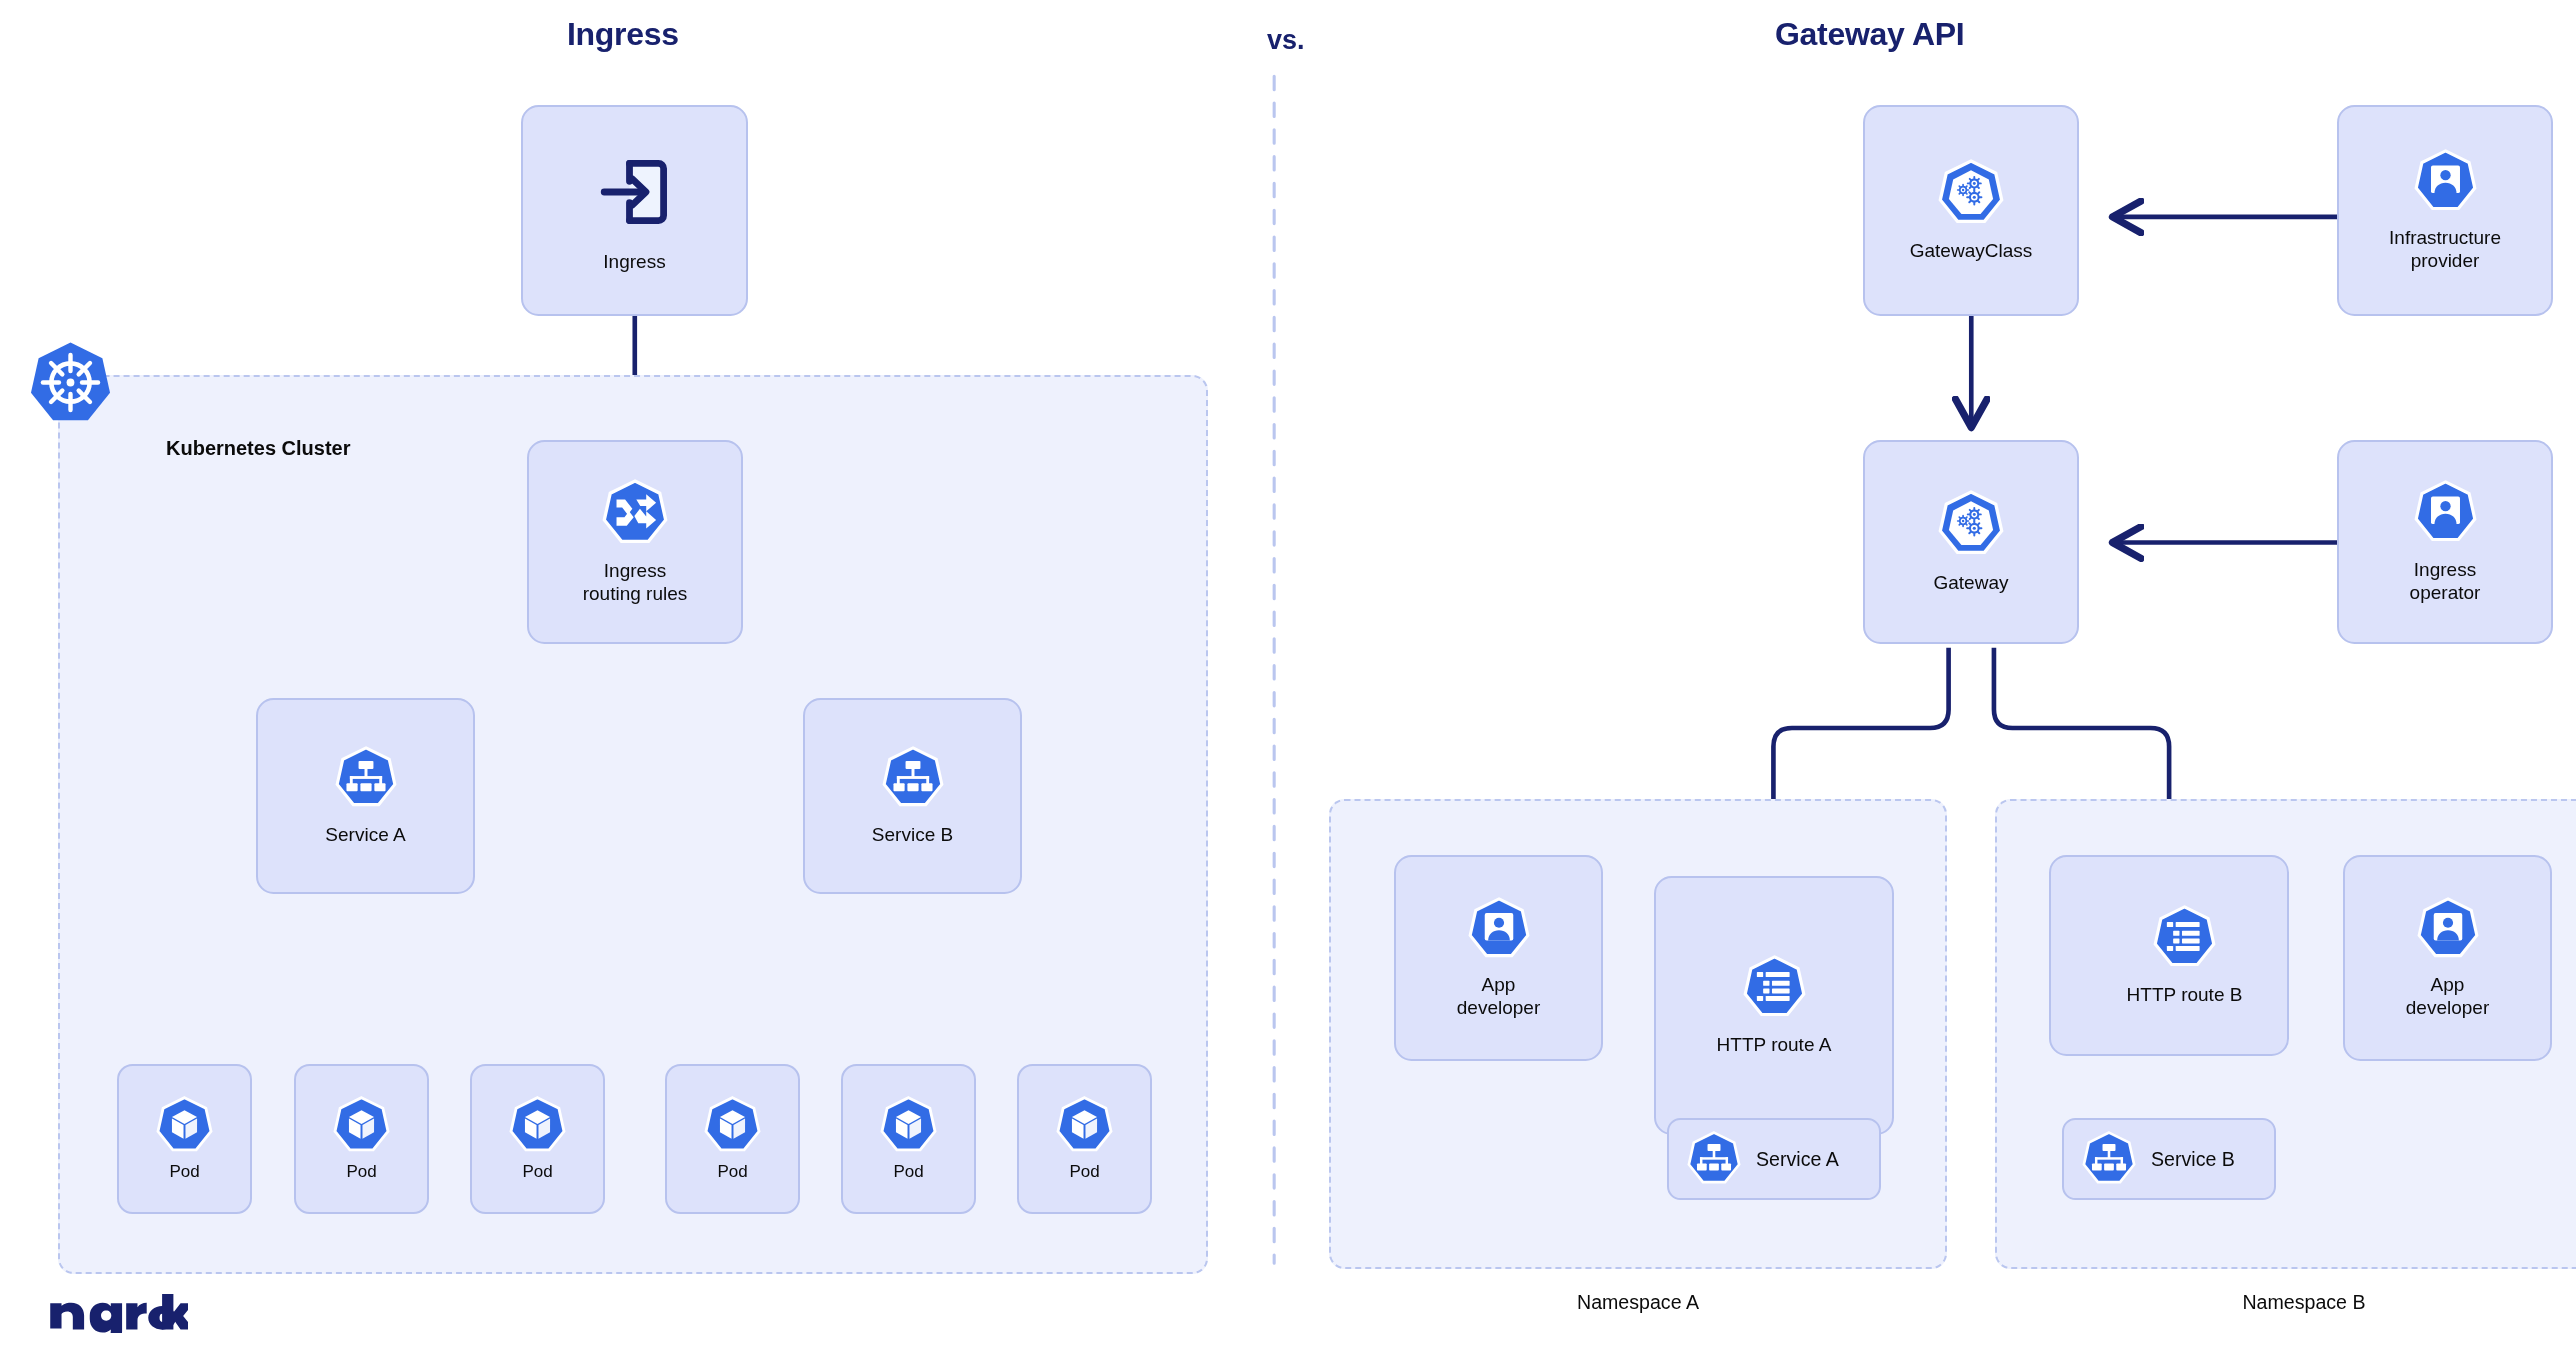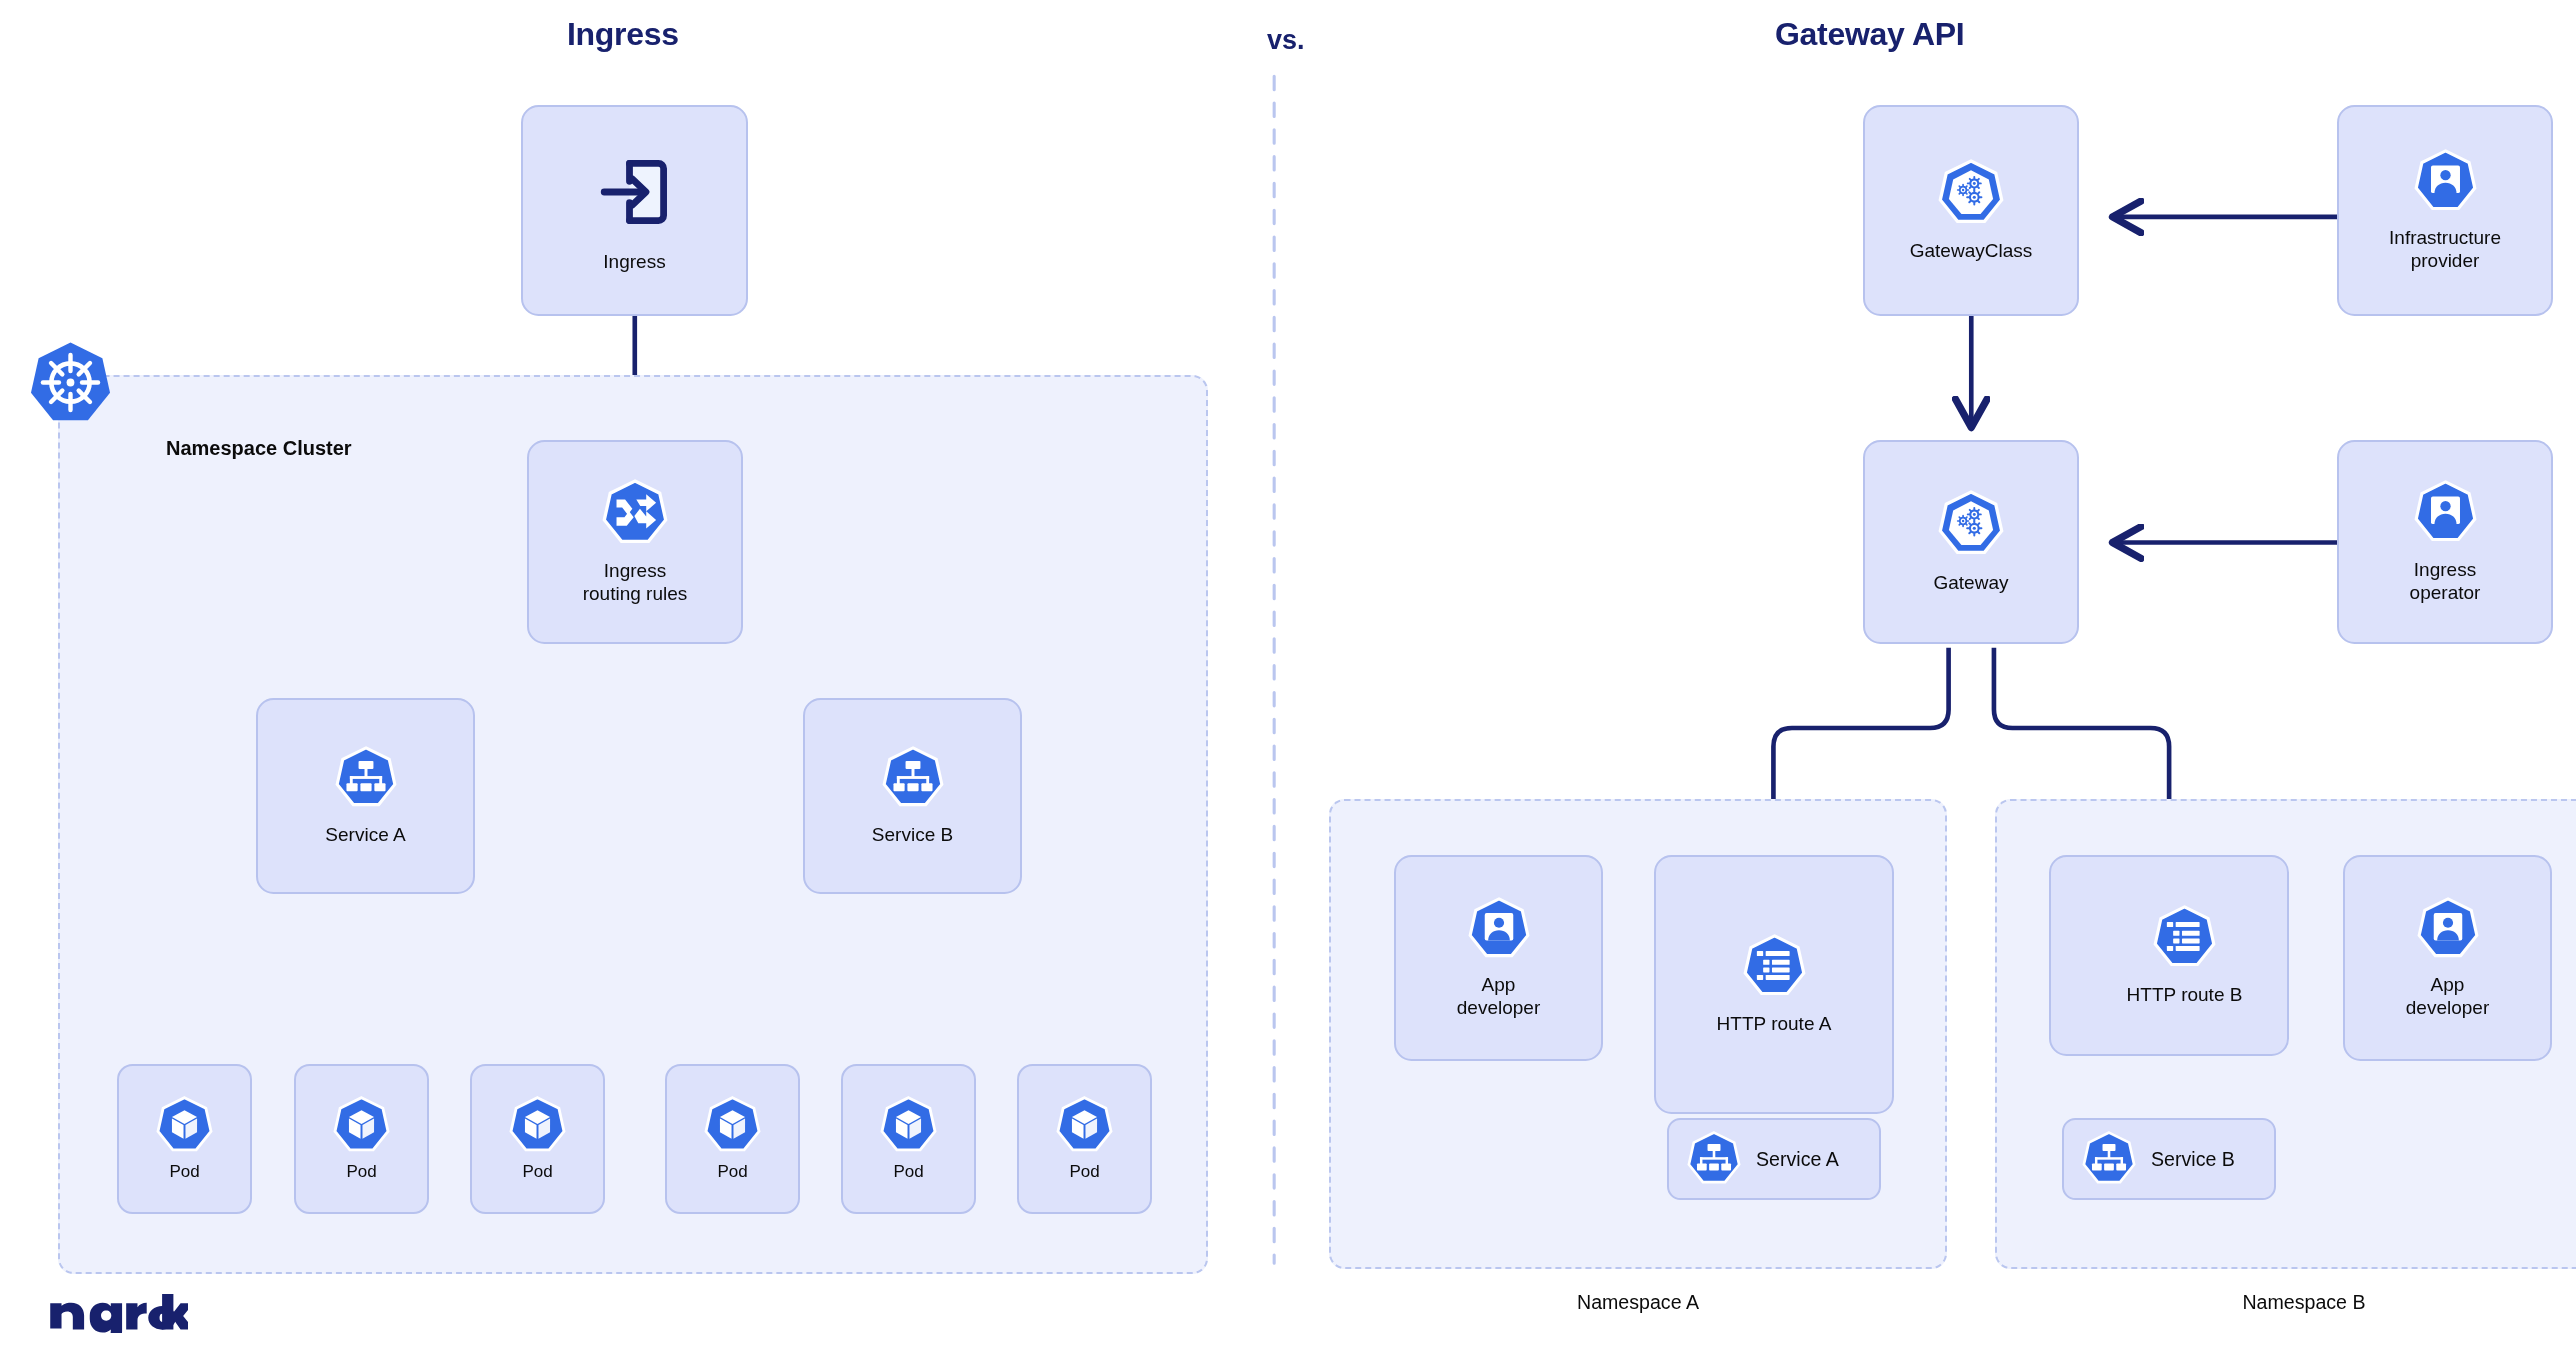--- a/index.html
+++ b/index.html
@@ -125,21 +125,21 @@
         <path d="M10.5 4.2 H18.4 A1.4 1.4 0 0 1 19.8 5.6 V18.4 A1.4 1.4 0 0 1 18.4 19.8 H10.5" fill="#eef3fe"></path>
         <path d="M10.5 4.2 V9.1 M10.5 14.9 V19.8"></path>
         <path d="M3.6 12 H14.6"></path>
         <path d="M11.2 8.4 L15.0 12 L11.2 15.6"></path>
       </svg>
     </span>
     <span class="label">Ingress</span>
   </div>
 
   <div class="region" style="left:58px;top:375px;width:1150px;height:899px;"></div>
-  <div class="region-title" style="left:166px;top:437px;">Namespace Cluster</div>
+  <div class="region-title" style="left:166px;top:437px;">Kubernetes Cluster</div>
 
   <div class="k8s-badge" style="left:28px;top:340px;">
     <svg width="85" height="85" viewBox="0 0 100 100">
       <path d="M50 3 L87.5 21.5 L96.5 62 L70.5 94.5 L29.5 94.5 L3.5 62 L12.5 21.5 Z" fill="#326ce5"></path>
       <g fill="#ffffff">
         <circle cx="50" cy="50" r="4.6"></circle>
         <rect x="47.4" y="15" width="5.2" height="24" rx="2.6"></rect>
         <rect x="47.4" y="61" width="5.2" height="24" rx="2.6"></rect>
         <rect x="15" y="47.4" width="24" height="5.2" rx="2.6"></rect>
         <rect x="61" y="47.4" width="24" height="5.2" rx="2.6"></rect>
@@ -409,21 +409,21 @@
         <path d="M50 3 L87.5 21.5 L96.5 62 L70.5 94.5 L29.5 94.5 L3.5 62 L12.5 21.5 Z" fill="#326ce5" stroke="#ffffff" stroke-width="5"></path>
         <rect x="27" y="26" width="46" height="44" rx="3" fill="#ffffff"></rect>
         <circle cx="50" cy="41.5" r="8.2" fill="#326ce5"></circle>
         <path d="M32.5 70 c0-10 7.8-16.5 17.5-16.5 S67.5 60 67.5 70 Z" fill="#326ce5"></path>
       </svg>
     </span>
     <span class="label">App
 developer</span>
   </div>
 
-  <div class="node" style="left:1654px;top:855px;width:240px;height:259px;">
+  <div class="node" style="left:1654px;top:876px;width:240px;height:259px;">
     <span class="node-ico">
       <svg width="63" height="63" viewBox="0 0 100 100">
         <path d="M50 3 L87.5 21.5 L96.5 62 L70.5 94.5 L29.5 94.5 L3.5 62 L12.5 21.5 Z" fill="#326ce5" stroke="#ffffff" stroke-width="5"></path>
         <g fill="#ffffff">
           <rect x="22" y="27" width="10" height="8" rx="1"></rect>
           <rect x="36" y="27" width="38" height="8" rx="1"></rect>
           <rect x="32" y="41" width="10" height="8" rx="1"></rect>
           <rect x="46" y="41" width="28" height="8" rx="1"></rect>
           <rect x="32" y="53" width="10" height="8" rx="1"></rect>
           <rect x="46" y="53" width="28" height="8" rx="1"></rect>

